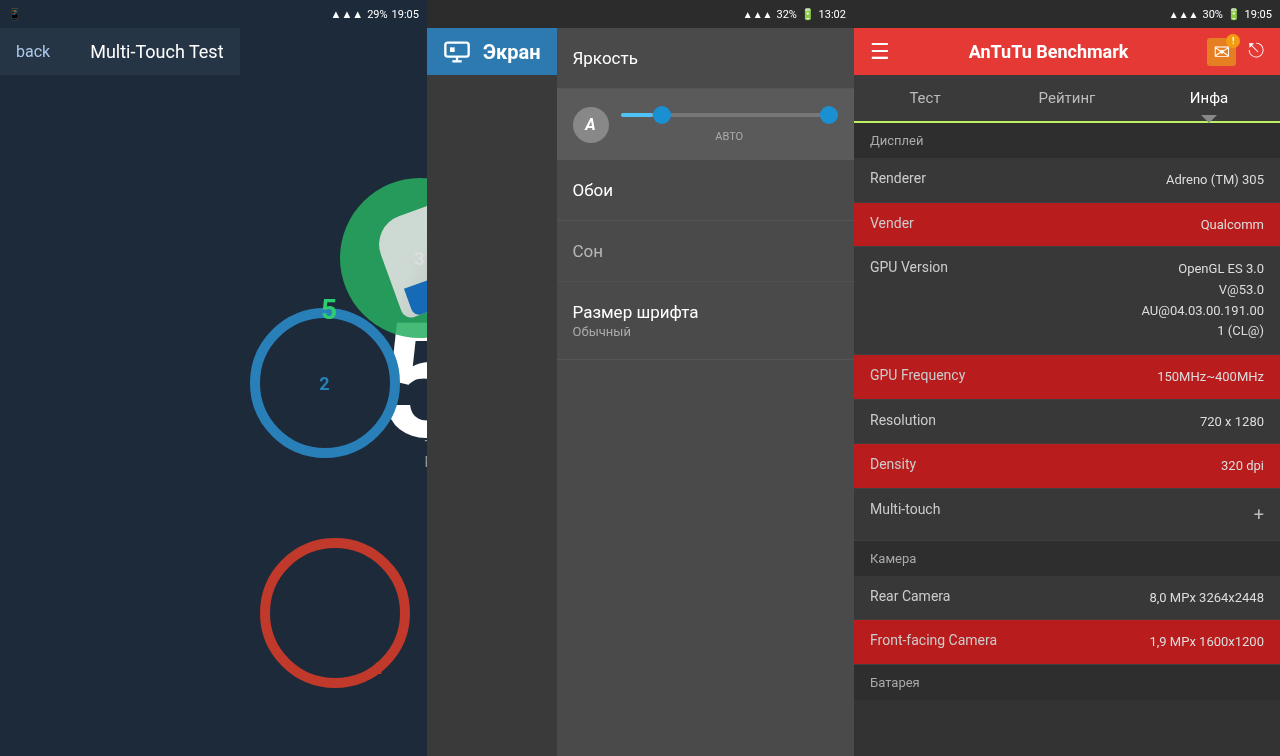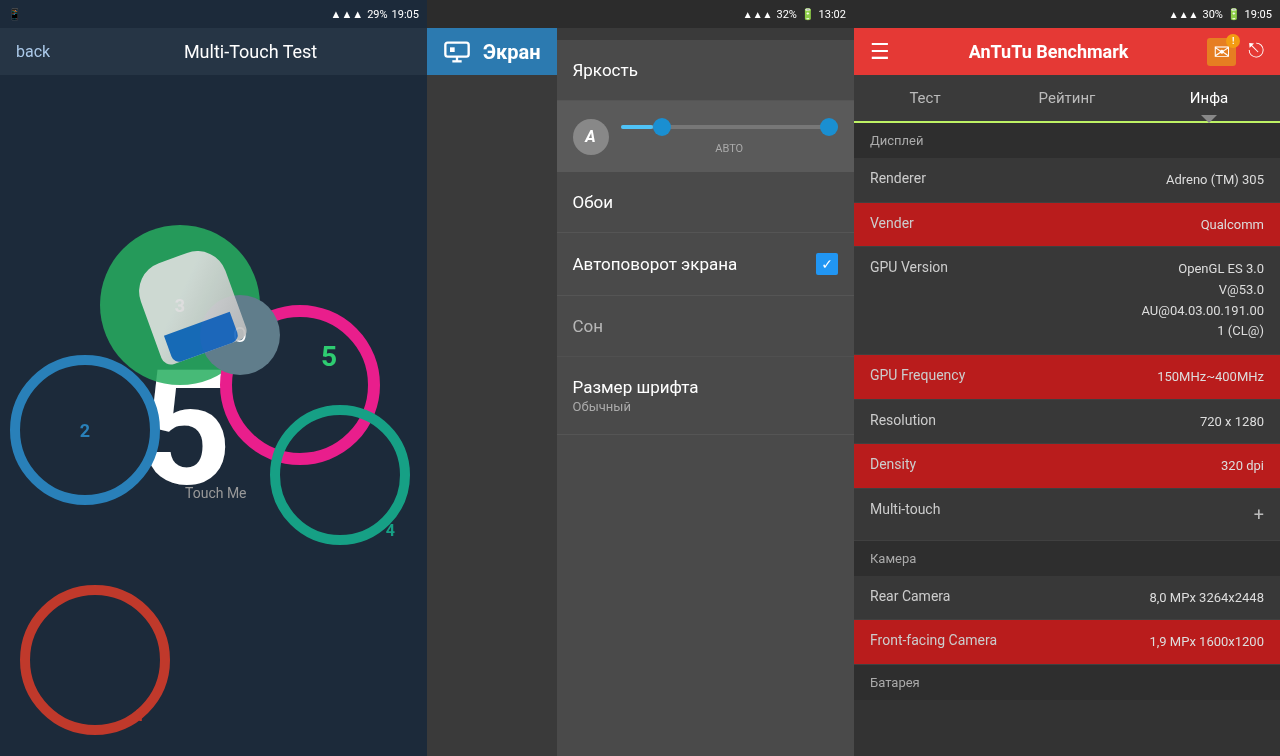--- a/index.html
+++ b/index.html
@@ -10,33 +10,33 @@
     .status-bar { display: flex; align-items: center; justify-content: space-between; padding: 0 8px; height: 28px; font-size: 11px; color: #fff; }
     .status-bar-left { width: 427px; background: #1c2a3a; }
     .status-bar-mid { width: 427px; background: #2c2c2c; }
     .status-bar-right { width: 426px; background: #2c2c2c; }
     .status-icons { display: flex; align-items: center; gap: 4px; }
 
     
     .main-content { display: flex; flex: 1; }
 
     
-    .panel1 { width: 427px; background: #1c2a3a; display: flex; flex-direction: column; }
+    .panel1 { width: 427px; background: #1c2a3a; display: flex; }
     .panel1-header { height: 47px; background: #263545; display: flex; align-items: center; padding: 0 16px; gap: 40px; }
     .panel1-back { color: #aac8e8; font-size: 16px; }
     .panel1-title { color: #fff; font-size: 18px; flex: 1; text-align: center; }
     .panel1-canvas { flex: 1; position: relative; overflow: hidden; background: #1c2a3a; }
     .big-five { position: absolute; font-size: 160px; font-weight: bold; color: #fff; }
     .touch-me { position: absolute; font-size: 14px; color: #999; }
 
     
     .panel2 { width: 427px; background: #3a3a3a; display: flex; }
     .panel2-header { height: 47px; background: #2c7ab0; display: flex; align-items: center; padding: 0 16px; gap: 12px; }
     .panel2-header-title { color: #fff; font-size: 20px; font-weight: bold; }
-    .panel2-list { flex: 1; background: #4a4a4a; margin-top: 12px; }
+    .panel2-list { flex: 1; background: #4a4a4a; }
     .panel2-item { padding: 20px 16px; border-bottom: 1px solid #555; display: flex; align-items: center; justify-content: space-between; }
     .panel2-item-text { color: #fff; font-size: 17px; }
     .panel2-item-sub { color: #aaa; font-size: 13px; margin-top: 2px; }
     .checkbox-blue { width: 22px; height: 22px; background: #2196F3; border-radius: 2px; display: flex; align-items: center; justify-content: center; color: #fff; font-size: 14px; }
     .brightness-overlay { position: relative; background: #5a5a5a; margin: 0; }
     .brightness-row { display: flex; align-items: center; padding: 16px; gap: 12px; }
     .brightness-a-icon { width: 36px; height: 36px; border-radius: 50%; background: #888; display: flex; align-items: center; justify-content: center; color: #fff; font-size: 16px; font-style: italic; font-weight: bold; }
 
     
     .panel3 { width: 426px; background: #333; display: flex; flex-direction: column; }
@@ -162,24 +162,20 @@
               <span style="color:#aaa; font-size:11px;">АВТО</span>
             </div>
           </div>
         </div>
       </div>
 
       <div class="panel2-item">
         <span class="panel2-item-text">Обои</span>
       </div>
 
-      <div class="panel2-item">
-        <span class="panel2-item-text">Автоповорот экрана</span>
-        <div class="checkbox-blue">✓</div>
-      </div>
 
       <div class="panel2-item" style="opacity:0.6;">
         <span class="panel2-item-text">Сон</span>
       </div>
 
       <div class="panel2-item" style="flex-direction:column; align-items:flex-start;">
         <span class="panel2-item-text">Размер шрифта</span>
         <span class="panel2-item-sub">Обычный</span>
       </div>
     </div>

